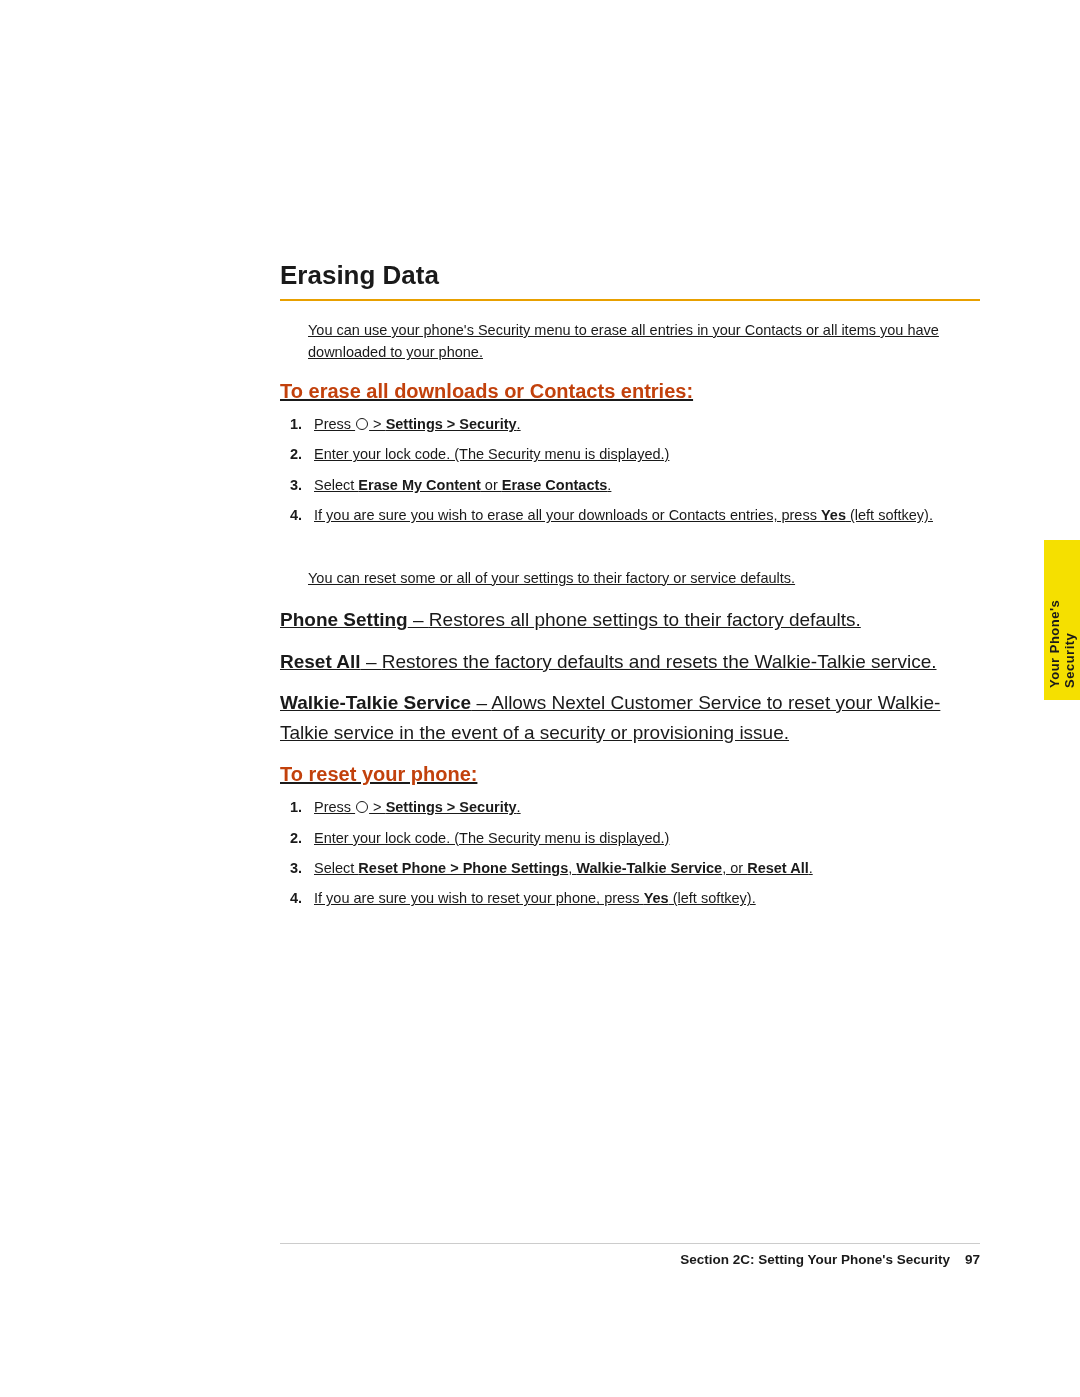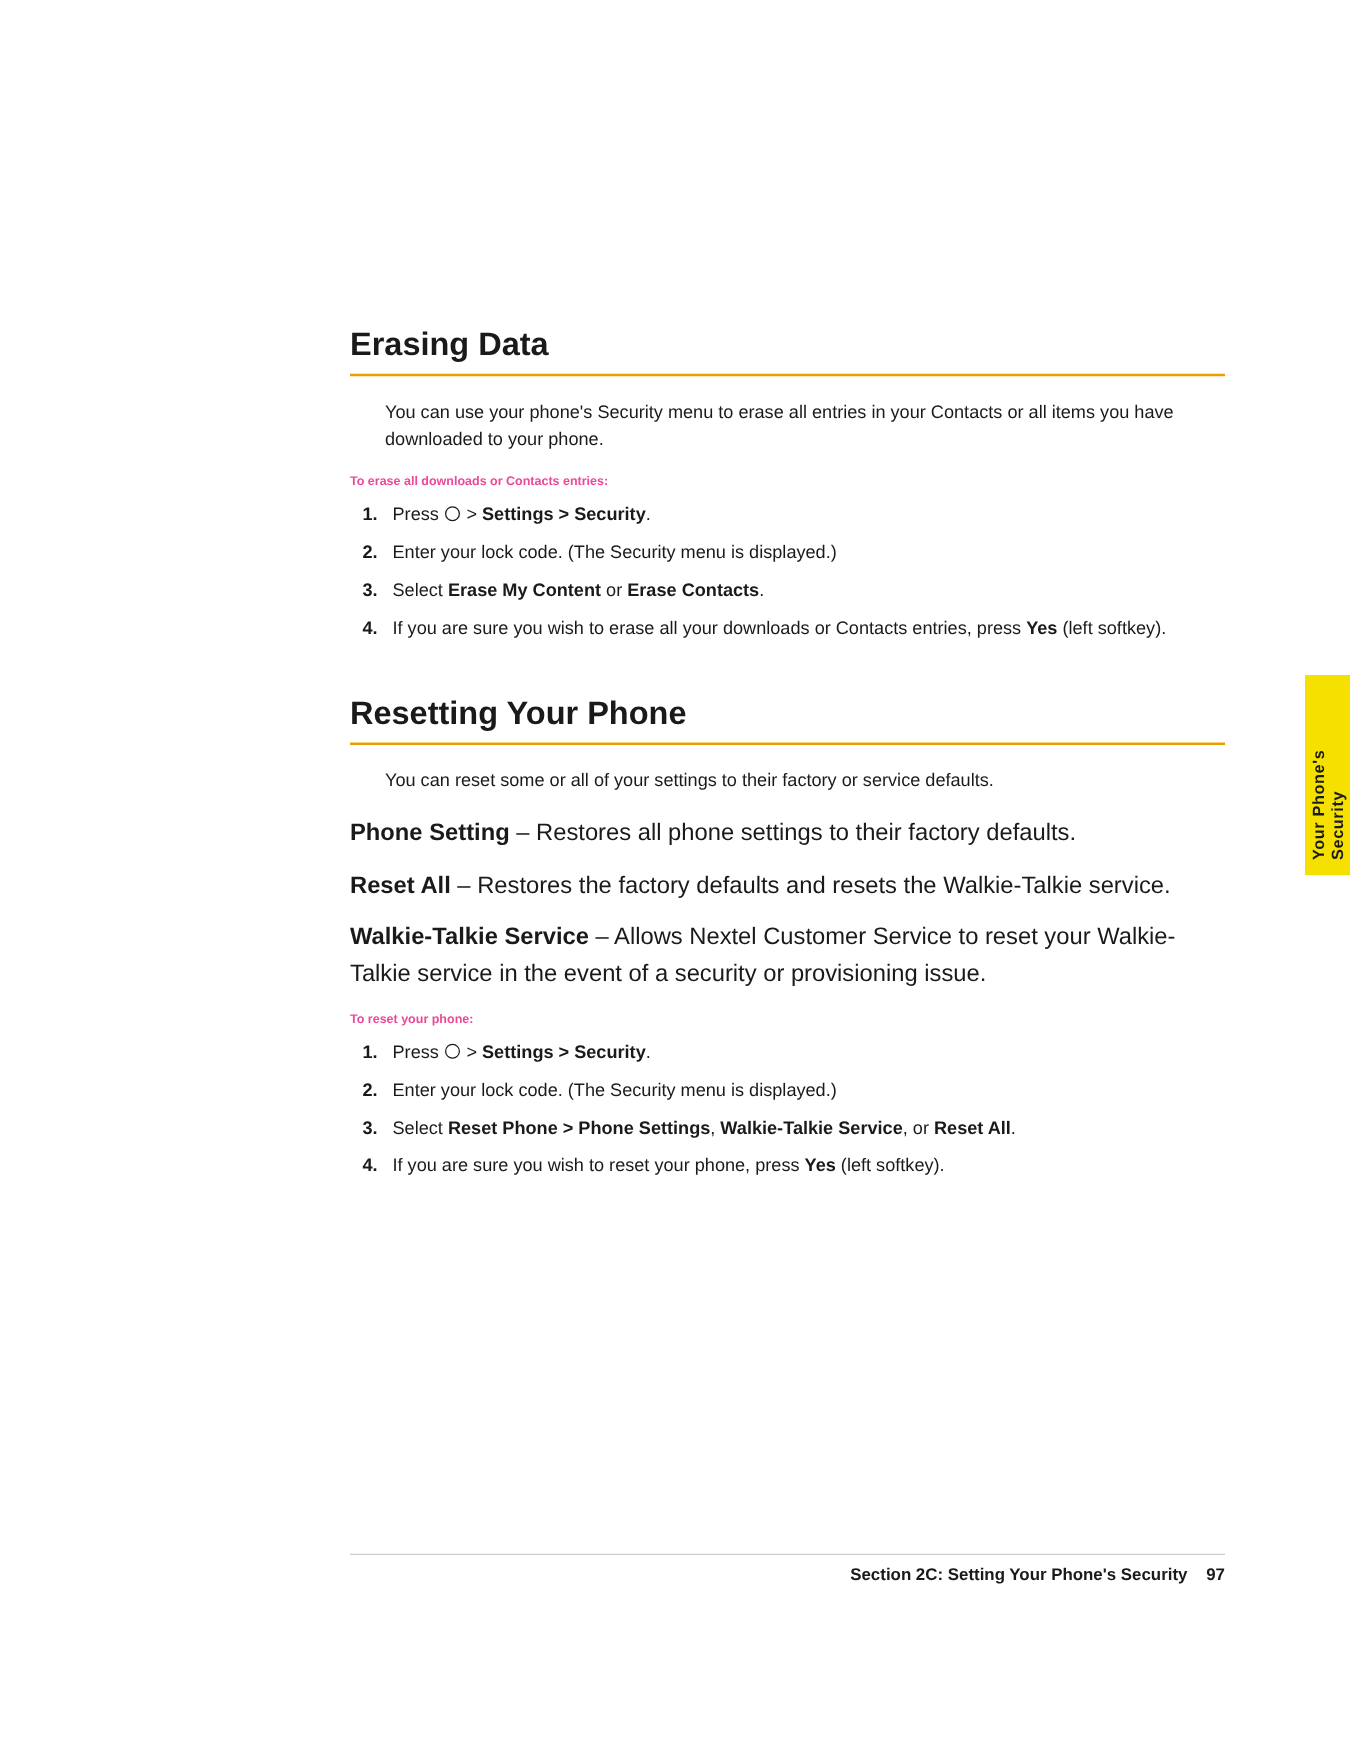--- a/index.html
+++ b/index.html
@@ -17,20 +17,21 @@
       color: #1a1a1a;
       position: relative;
     }
 
     .page-container {
       width: 1080px;
       min-height: 1397px;
       background: #ffffff;
       position: relative;
       padding: 260px 0 200px 0;
+      text-decoration: underline;
     }
 
     .content-area {
       margin-left: 280px;
       margin-right: 100px;
       position: relative;
     }
 
     
     .section-erasing {
@@ -50,24 +51,24 @@
 
     .section-intro {
       font-size: 14.5px;
       line-height: 1.55;
       margin-bottom: 16px;
       color: #1a1a1a;
       margin-left: 28px;
     }
 
     .sub-heading {
-      font-size: 10px;
+      font-size: 20px;
       font-weight: bold;
       margin-bottom: 10px;
-      color: #ec4899;
+      color: #c2410c;
     }
 
     .numbered-list {
       list-style: none;
       padding: 0;
       margin: 0 0 0 10px;
     }
 
     .numbered-list li {
       font-size: 14.5px;
@@ -187,21 +188,20 @@
         </li>
 
         <li>
           <span class="num">4.</span>
           <span>If you are sure you wish to erase all your downloads or Contacts entries, press </span><span class="bold">Yes</span><span> (left softkey).</span>
         </li>
       </ol>
     </div>
 
     <div class="section-resetting">
-      <div class="section-title">Resetting Your Phone</div>
 
       <p class="section-intro">You can reset some or all of your settings to their factory or service defaults.</p>
 
       <div class="definition-list">
 
         <div class="definition-item">
           <span class="term bold">Phone Setting</span><span> – </span><span>Restores all phone settings to their factory defaults.</span>
         </div>
 
         <div class="definition-item">

